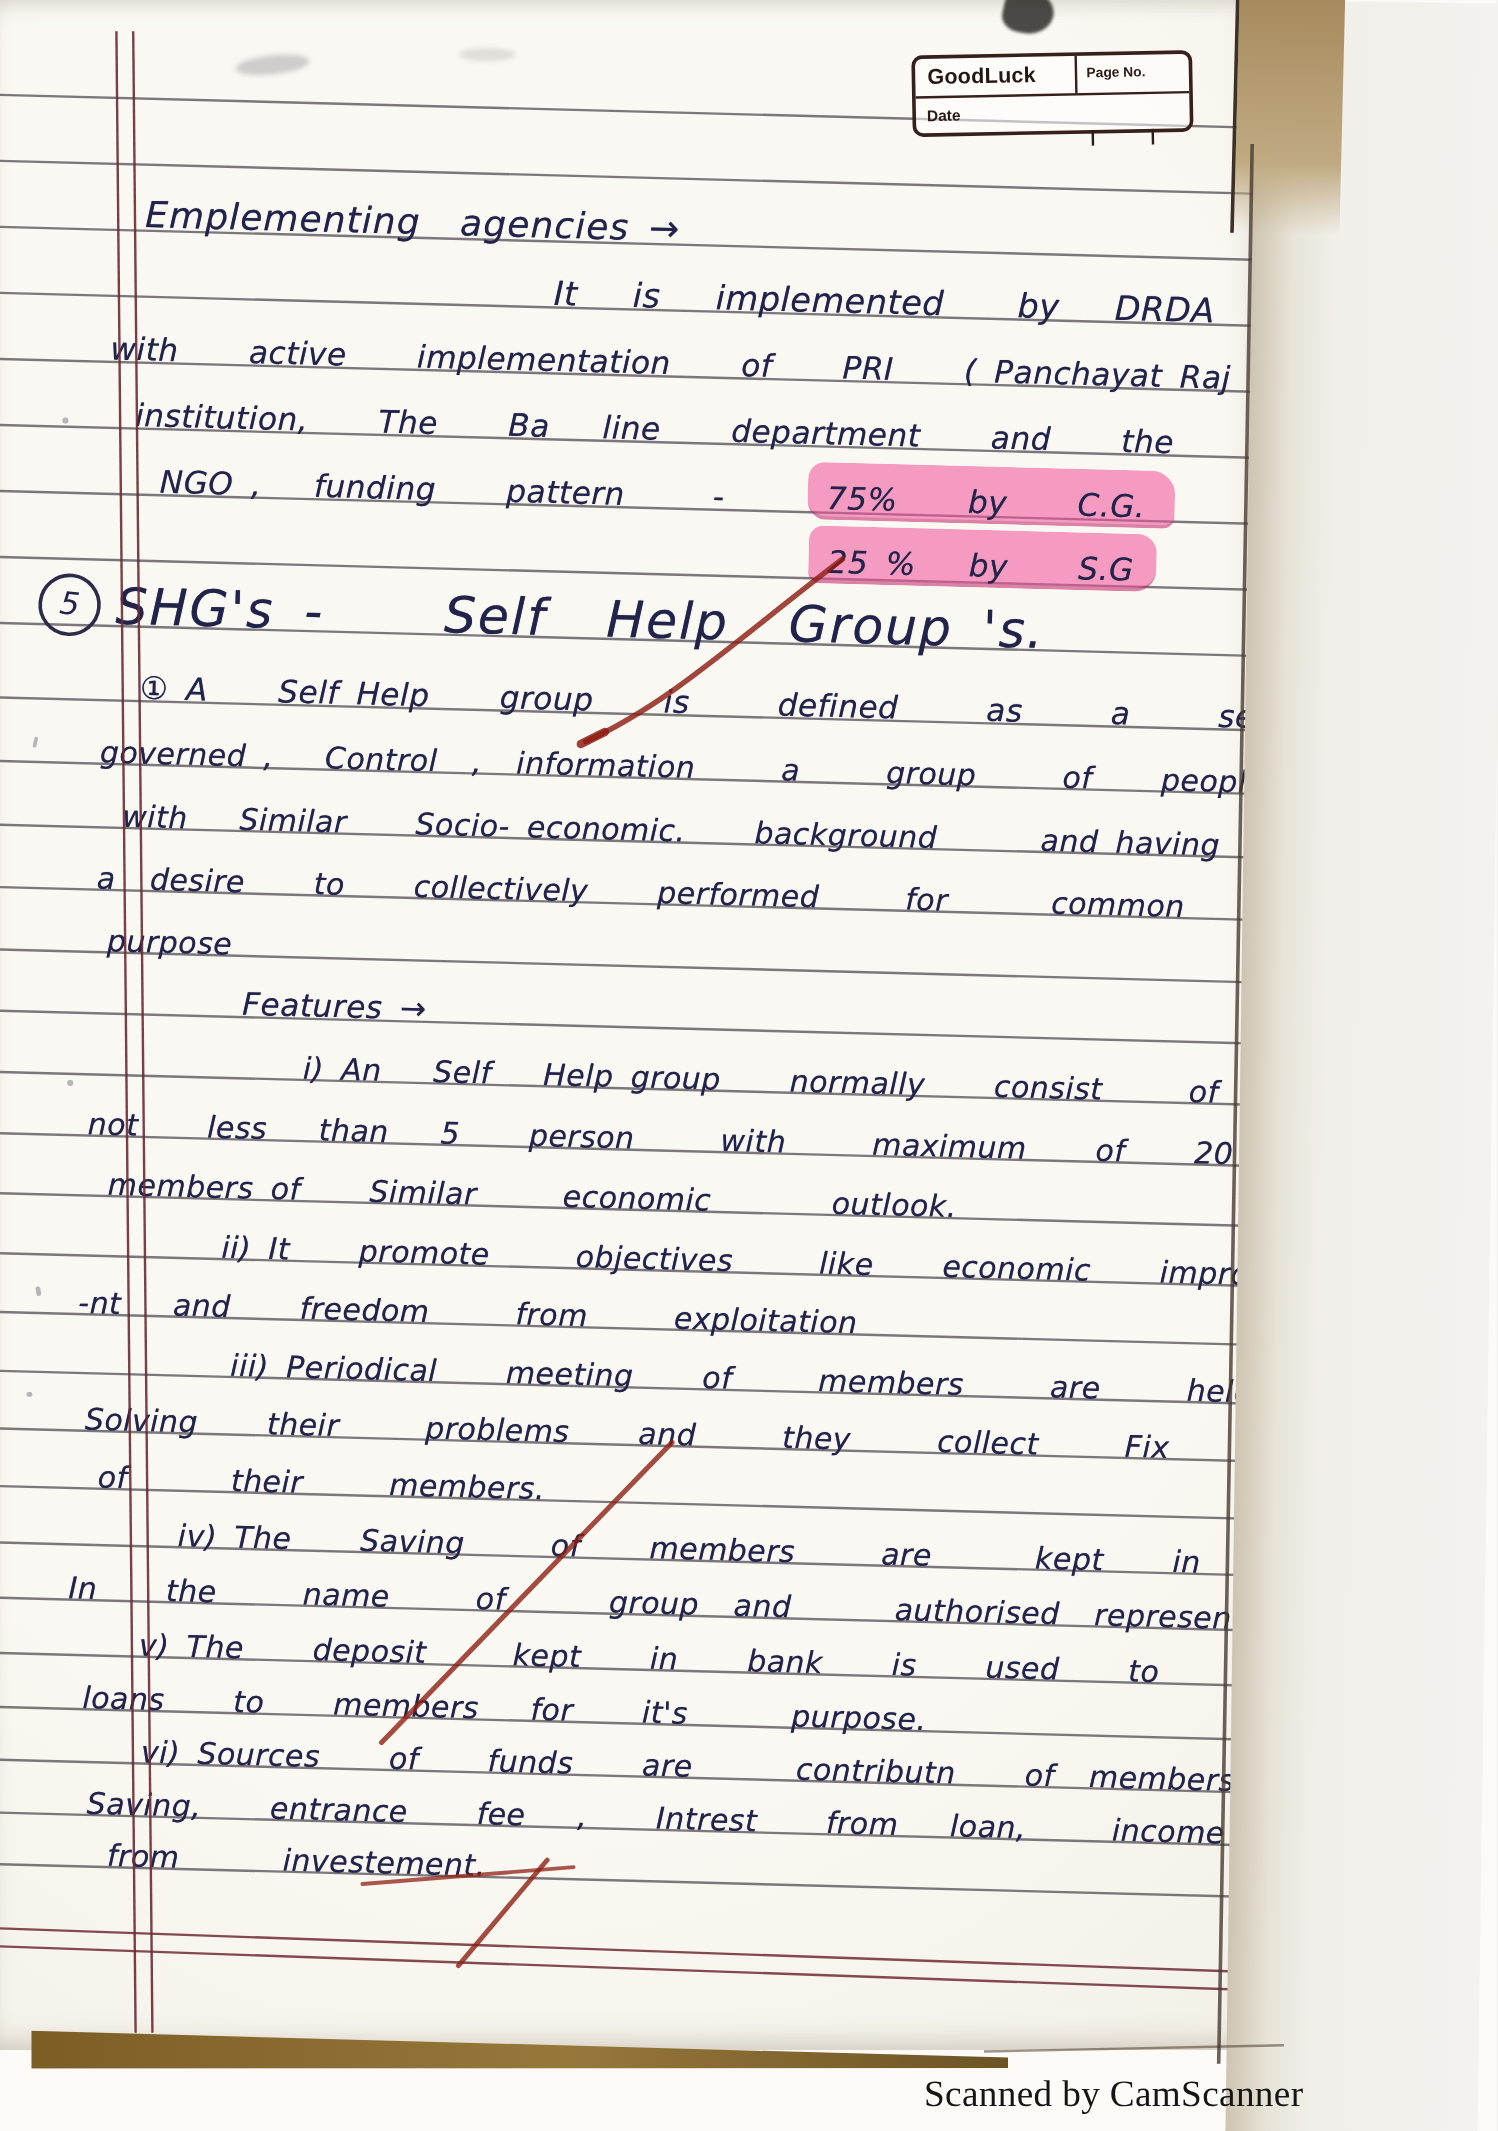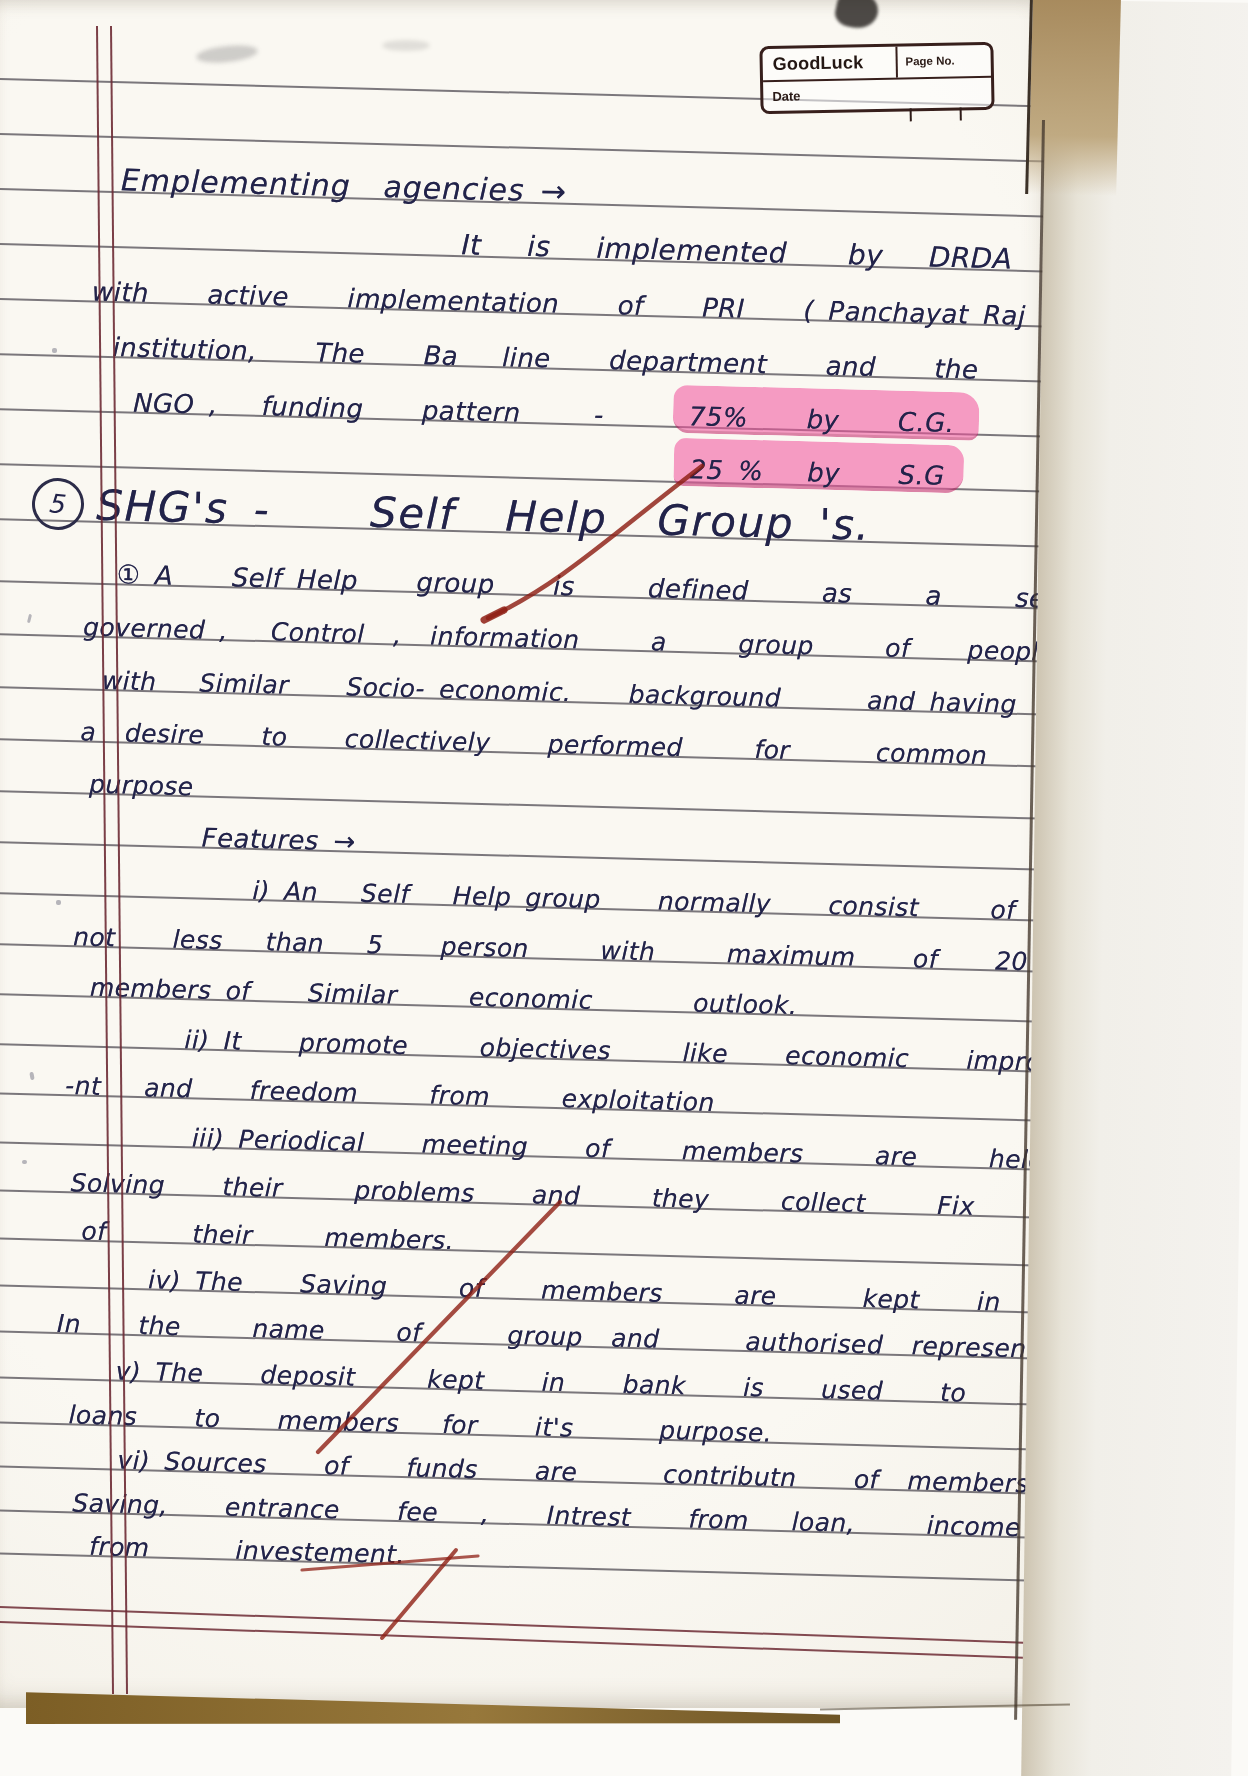--- a/index.html
+++ b/index.html
@@ -194,13 +194,14 @@
   <div class="wedge-line"></div>
 
   <svg class="redpen" width="1248" height="1776" viewBox="0 0 1248 1776">
     <path d="M 488 618 C 560 585 615 532 702 466" fill="none" stroke="var(--red-pen)" stroke-width="4.5" stroke-linecap="round" opacity=".82"></path>
     <path d="M 484 620 l 20 -10" fill="none" stroke="var(--red-pen)" stroke-width="7" stroke-linecap="round" opacity=".85"></path>
     <path d="M 318 1452 L 560 1202" fill="none" stroke="var(--red-pen)" stroke-width="4.2" stroke-linecap="round" opacity=".8"></path>
     <path d="M 382 1638 L 456 1550" fill="none" stroke="var(--red-pen)" stroke-width="4" stroke-linecap="round" opacity=".8"></path>
     <path d="M 302 1570 L 478 1556" fill="none" stroke="var(--red-pen)" stroke-width="3.2" stroke-linecap="round" opacity=".75"></path>
   </svg>
 
+  <div class="footer">Scanned by CamScanner</div>
 </div>
 
 </body></html>

